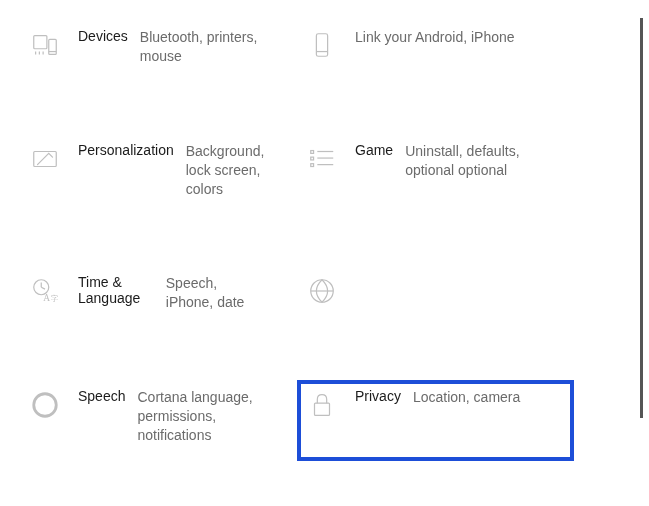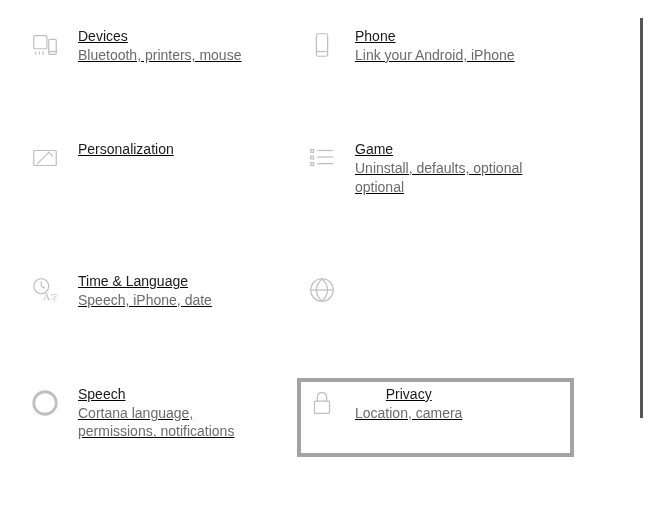--- a/index.html
+++ b/index.html
@@ -20,45 +20,44 @@
       width: 590px;
     }
     .tile {
       display: flex;
       align-items: flex-start;
       gap: 16px;
       cursor: pointer;
       padding: 4px 4px 12px 4px;
     }
     .tile.highlighted {
-      border: 4px solid #a3a3a3;
+      border: 4px solid #1d4ed8;
       margin: -4px;
       text-align: center;
     }
     .icon {
       width: 34px;
       height: 34px;
       flex-shrink: 0;
       display: flex;
       align-items: center;
       justify-content: center;
     }
     .icon svg {
       width: 30px;
       height: 30px;
       stroke: #bfbfbf;
       fill: none;
       stroke-width: 1.3;
     }
     .text {
       display: flex;
-      flex-direction: column;
-      gap: 2px;
+      flex-direction: row;
+      gap: 12px;
       max-width: 180px;
-      text-decoration: underline;
     }
     .title {
       font-size: 14px;
       color: #1b1b1b;
       font-weight: 400;
     }
     .subtitle {
       font-size: 14px;
       color: #6b6b6b;
       line-height: 1.35;
@@ -96,34 +95,34 @@
   </div>
 
   <div class="tile">
     <span class="icon">
       <svg viewBox="0 0 32 32">
         <rect x="10" y="4" width="12" height="24" rx="2"></rect>
         <line x1="10" y1="23" x2="22" y2="23"></line>
       </svg>
     </span>
     <div class="text">
-      <div class="title">Phone</div>
       <div class="subtitle">Link your Android, iPhone</div>
     </div>
   </div>
 
   <div class="tile">
     <span class="icon">
       <svg viewBox="0 0 32 32">
         <rect x="4" y="8" width="24" height="16" rx="1"></rect>
         <path d="M8 22 L20 10 L24 14" stroke-linecap="round"></path>
       </svg>
     </span>
     <div class="text">
       <div class="title">Personalization</div>
+      <div class="subtitle">Background, lock screen, colors</div>
     </div>
   </div>
 
   <div class="tile">
     <span class="icon">
       <svg viewBox="0 0 32 32">
         <rect x="4" y="7" width="3" height="3"></rect>
         <rect x="4" y="14" width="3" height="3"></rect>
         <rect x="4" y="21" width="3" height="3"></rect>
         <line x1="11" y1="8" x2="28" y2="8"></line>

